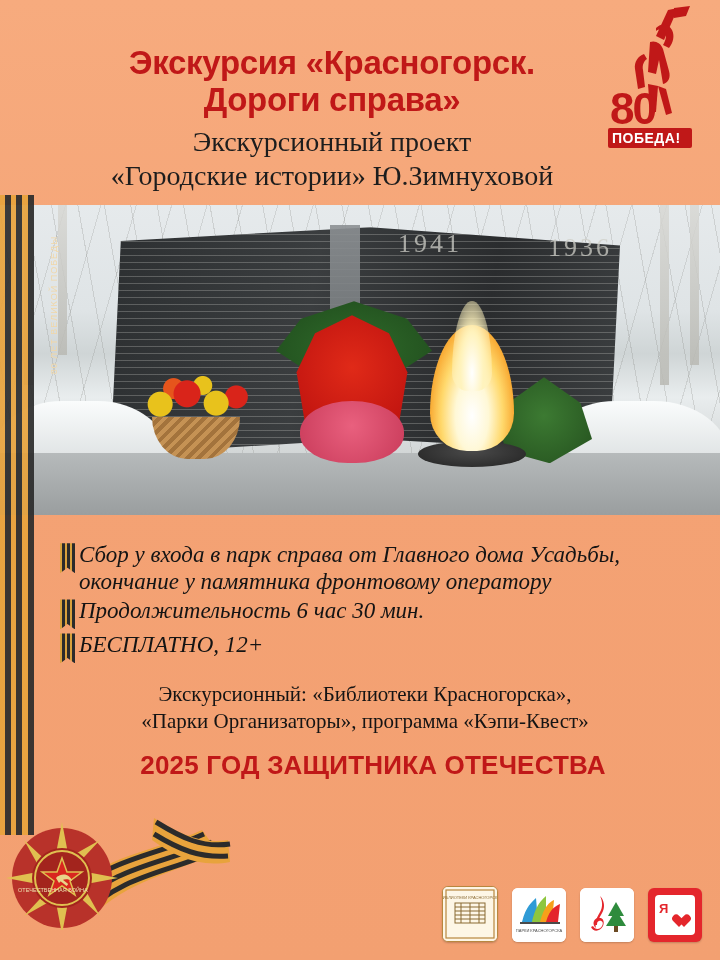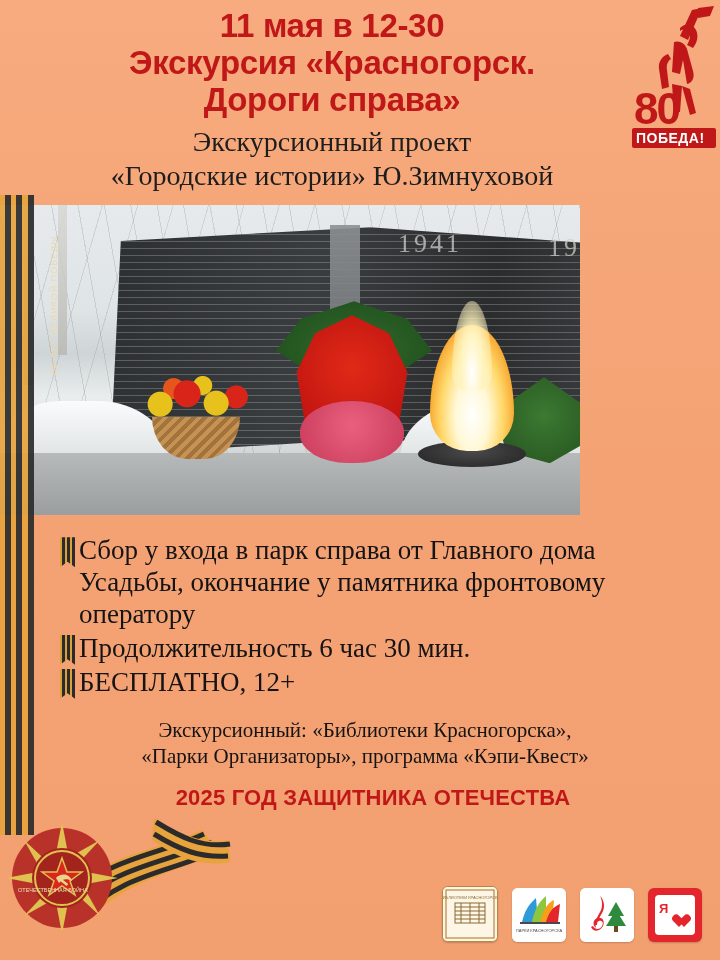--- a/index.html
+++ b/index.html
@@ -82,32 +82,32 @@
     margin-top: 6px;
     font-family: "Liberation Serif", serif;
     font-size: 28px;
     line-height: 1.22;
     color: #1d1d1d;
   }
 
   
   .pobeda-logo {
     position: absolute;
-    right: 0;
+    right: 24px;
     top: 6px;
     width: 92px;
     height: 150px;
     z-index: 6;
   }
 
   
   .photo-wrap {
     position: relative;
-    margin: 8px 0 2px 0;
-    width: 580px;
+    margin: 8px 0 8px 0;
+    width: 720px;
     height: 310px;
     overflow: hidden;
     z-index: 1;
     text-align: right;
   }
   .photo {
     position: absolute;
     inset: 0;
     background:
       
@@ -301,44 +301,45 @@
       #d9a03c 0 2px,
       #2b2b2b 2px 5px,
       #d9a03c 5px 7px,
       #2b2b2b 7px 10px,
       #d9a03c 10px 12px,
       #2b2b2b 12px 15px
     );
     clip-path: polygon(50% 0%, 100% 0%, 100% 100%, 50% 82%, 0% 100%, 0% 0%);
   }
   .detail-text {
-    font-size: 27px;
+    font-size: 23px;
     line-height: 1.18;
     color: #141414;
     font-family: "Liberation Serif", serif;
+    font-style: italic;
   }
 
   .organizers {
     position: relative;
     z-index: 4;
     text-align: center;
     font-size: 21px;
     line-height: 1.25;
     color: #141414;
     padding: 16px 34px 0 44px;
   }
   .year-slogan {
     position: relative;
     z-index: 4;
     text-align: center;
     margin-top: 16px;
     padding-left: 26px;
     font-family: "Liberation Sans", sans-serif;
     font-weight: bold;
-    font-size: 22px;
+    font-size: 26px;
     color: #c01818;
     letter-spacing: 0.2px;
   }
 
   
   .order-wrap {
     position: absolute;
     left: 4px;
     bottom: 30px;
     width: 240px;
@@ -428,21 +429,21 @@
 
       <rect x="4" y="122" width="84" height="20" fill="#c01818" rx="2"></rect>
       <text x="8" y="137" font-family="Liberation Sans, sans-serif" font-weight="bold" font-size="14" fill="#ffffff" letter-spacing="0.5">ПОБЕДА!</text>
 
       <path d="M70 2 L86 0 L82 10 L70 12 Z" fill="#c01818"></path>
     </svg>
   </div>
 
   <div class="header">
     <h1>
-      <span>11 мая в 12-30</span><br>
+      <br>
       <span class="line2">Экскурсия «Красногорск.</span>
       <span class="line2">Дороги справа»</span>
     </h1>
     <div class="sub">
       <div>Экскурсионный проект</div>
       <div>«Городские истории» Ю.Зимнуховой</div>
     </div>
   </div>
 
   <div class="photo-wrap">

